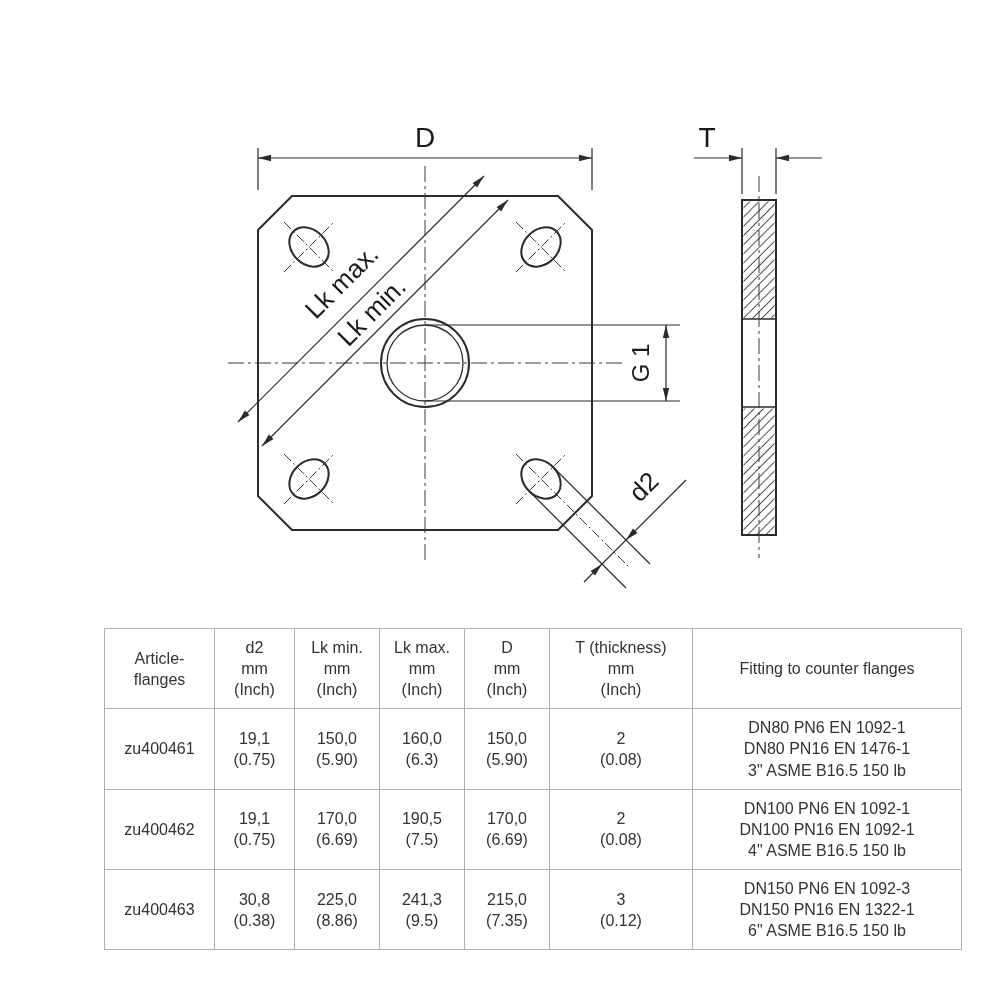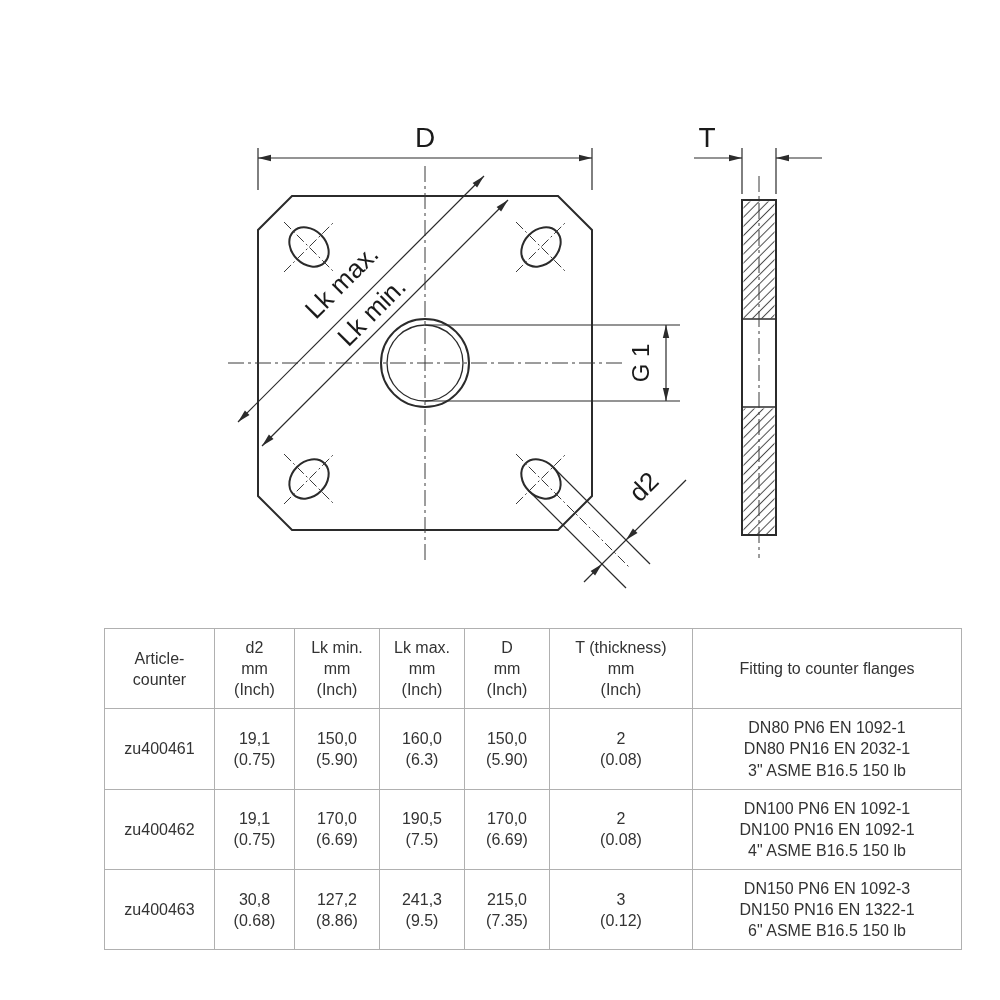--- a/index.html
+++ b/index.html
@@ -138,21 +138,21 @@
           <col style="width:85px">
         <col style="width:85px">
           <col style="width:85px">
           <col style="width:143px">
         <col style="width:269px">
       </colgroup>
       <thead>
         <tr>
           <th>
             <div>Article-</div>
-            <div>counter</div>
+            <div>flanges</div>
           </th>
           <th>
             <div>d2</div>
             <div>mm</div>
             <div>(Inch)</div>
           </th>
           <th>
             <div>Lk min.</div>
             <div>mm</div>
             <div>(Inch)</div>
@@ -197,21 +197,21 @@
           <td>
             <div>150,0</div>
             <div>(5.90)</div>
           </td>
           <td>
             <div>2</div>
             <div>(0.08)</div>
           </td>
           <td>
             <div>DN80 PN6 EN 1092-1</div>
-            <div>DN80 PN16 EN 2032-1</div>
+            <div>DN80 PN16 EN 1476-1</div>
             <div>3" ASME B16.5 150 lb</div>
           </td>
         </tr>
         <tr>
           <td>
               <div>zu400462</div>
             </td>
           <td>
             <div>19,1</div>
             <div>(0.75)</div>
@@ -237,24 +237,24 @@
             <div>DN100 PN16 EN 1092-1</div>
             <div>4" ASME B16.5 150 lb</div>
           </td>
         </tr>
         <tr>
           <td>
               <div>zu400463</div>
             </td>
           <td>
             <div>30,8</div>
-            <div>(0.68)</div>
-          </td>
-          <td>
-            <div>127,2</div>
+            <div>(0.38)</div>
+          </td>
+          <td>
+            <div>225,0</div>
             <div>(8.86)</div>
           </td>
           <td>
             <div>241,3</div>
             <div>(9.5)</div>
           </td>
           <td>
             <div>215,0</div>
             <div>(7.35)</div>
           </td>

